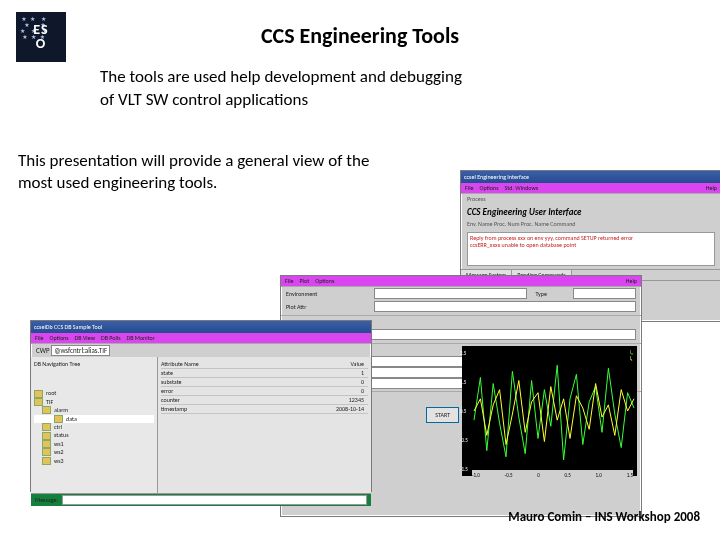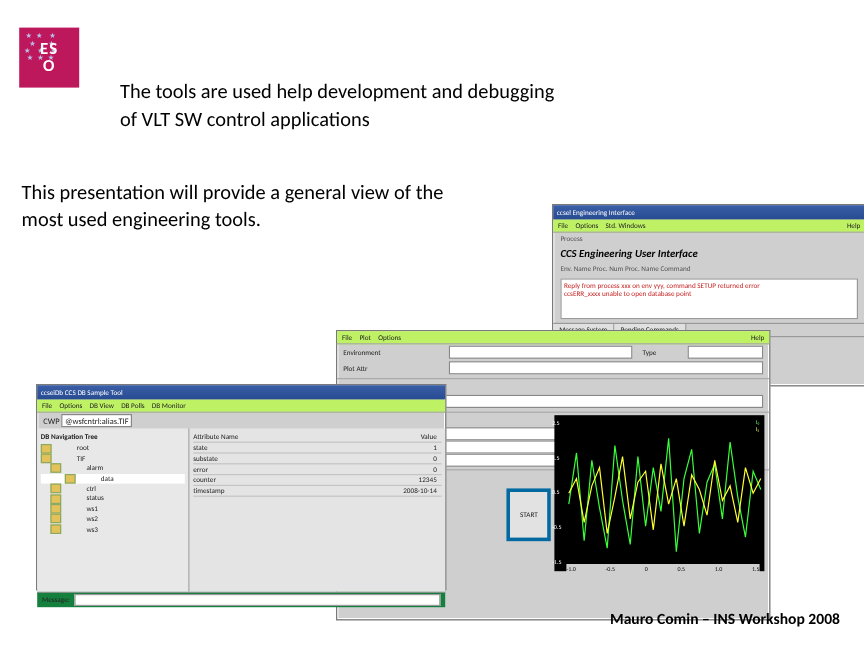--- a/index.html
+++ b/index.html
@@ -1,72 +1,73 @@
 <!DOCTYPE html>
 <html><head>
 <meta charset="utf-8">
 <style>
   html,body{margin:0;padding:0;width:720px;height:540px;background:#fff;font-family:Calibri,Arial,sans-serif;color:#000;overflow:hidden}
   .slide{position:relative;width:720px;height:540px}
-  .logo{position:absolute;left:16px;top:23px;width:50px;height:50px;background:#be185d;color:#fff;font-size:9px;line-height:1;display:flex;align-items:center;justify-content:center;text-align:center}
+  .logo{position:absolute;left:16px;top:12px;width:50px;height:50px;background:#0f172a;color:#fff;font-size:9px;line-height:1;display:flex;align-items:center;justify-content:center;text-align:center}
   .logo .stars{position:absolute;inset:0;opacity:.9}
   .logo .stars::before{content:"★ ★  ★\A  ★    ★\A★  ★  ★\A ★ ★ ★";white-space:pre;font-size:6px;color:#b9d3ff;position:absolute;left:4px;top:4px;letter-spacing:1px}
   .logo span{position:relative;font-weight:bold;font-size:14px;letter-spacing:1px}
   .title{position:absolute;left:0;right:0;top:22px;text-align:center;font-size:22px;font-weight:600}
   .sub{position:absolute;left:100px;top:66px;font-size:17px;line-height:1.35}
   .body{position:absolute;left:18px;top:150px;width:360px;font-size:17px;line-height:1.3}
   .footer{position:absolute;right:20px;bottom:16px;font-size:13px;font-weight:600}
   .shots{position:absolute;left:30px;top:170px;right:10px;bottom:50px}
 
   
   .win{position:absolute;background:#cfcfcf;border:1px solid #7a7a7a;box-shadow:0 0 0 1px #fff inset;font-size:7px;color:#222}
   .win .tbar{height:12px;background:linear-gradient(#3a5fa8,#274b91);display:flex;align-items:center;color:#fff;padding:0 3px;font-size:6px}
-  .menu{height:10px;background:#bef264;border-bottom:1px solid #aaa;display:flex;gap:6px;align-items:center;padding:0 4px;font-size:6px}
+  .menu{height:10px;background:#d946ef;border-bottom:1px solid #aaa;display:flex;gap:6px;align-items:center;padding:0 4px;font-size:6px}
 
   .eui{left:430px;top:0;width:260px;height:150px}
   .eui .head{font-size:9px;font-style:italic;font-weight:bold;color:#000;padding:2px 6px}
   .eui .line{padding:1px 6px;font-size:6px;color:#555}
   .eui .redbox{margin:3px 6px;height:28px;background:#fff;border:1px solid #999;padding:2px;color:#c62323;font-size:6px;line-height:1.2;overflow:hidden}
   .eui .tabs{display:flex;border-top:1px solid #999;border-bottom:1px solid #999;margin-top:3px}
   .eui .tabs div{padding:1px 5px;border-right:1px solid #999;background:#e0e0e0;font-size:6px}
 
   .sampwin{left:250px;top:105px;width:360px;height:240px}
   .sampwin .row{display:flex;gap:8px;align-items:center;padding:1px 5px;font-size:6px}
   .sampwin .row .lab{width:80px}
   .sampwin .row .fld{flex:1;height:9px;background:#fff;border:1px solid #888}
   .sampwin .hdr{font-weight:bold;padding:2px 5px;font-size:6px;border-top:1px solid #aaa;margin-top:2px}
   .startstop{display:flex;gap:6px;justify-content:center;padding:3px}
-  .startstop div{border:3px solid #0369a1;background:#e2e2e2;padding:15px 8px;font-size:6px}
+  .startstop div{border:1px solid #0369a1;background:#e2e2e2;padding:3px 8px;font-size:6px}
   .plot{position:absolute;right:4px;top:70px;width:175px;height:130px;background:#000}
   .plot svg{position:absolute;inset:0}
   .ylab{position:absolute;left:-2px;top:0;bottom:0;color:#fff;font-size:5px;display:flex;flex-direction:column;justify-content:space-between;padding:4px 0}
   .xlab{position:absolute;left:10px;right:4px;bottom:-2px;color:#000;font-size:5px;display:flex;justify-content:space-between;background:#cfcfcf;padding-top:2px}
   .plot .lg{position:absolute;right:4px;top:3px;color:#fff;font-size:5px;line-height:1.2}
 
   .dbwin{left:0;top:150px;width:340px;height:170px}
   .dbwin .split{display:flex;height:calc(100% - 34px)}
   .tree{width:120px;border-right:1px solid #999;background:#e8e8e8;padding:3px;font-size:6px;line-height:1.4}
-  .tree .it{display:flex;align-items:center;gap:21px}
+  .tree .it{display:flex;align-items:center;gap:3px}
   .tree .ic{width:7px;height:6px;background:#e4c25a;border:1px solid #8a6}
   .attrs{flex:1;background:#e4e4e4;padding:3px;font-size:6px}
   .attrs .ttl{font-weight:bold;margin-bottom:2px}
   .attrs .arow{display:flex;border-bottom:1px solid #c4c4c4}
   .attrs .arow div:first-child{width:55px}
   .attrs .arow div:last-child{flex:1;text-align:right;padding-right:4px}
   .dbwin .btm{height:12px;background:#15803d;border-top:1px solid #999;display:flex;align-items:center;padding:0 4px;font-size:6px;gap:4px}
 </style>
 </head>
 <body>
 <div class="slide">
 
   <div class="logo">
     <div class="stars"></div>
     <span>ES<br>O</span>
   </div>
 
+  <div class="title">CCS Engineering Tools</div>
   <div class="sub">The tools are used help development and debugging<br>of VLT SW control applications</div>
   <div class="body">This presentation will provide a general view of the most used engineering tools.</div>
 
   <div class="shots">
 
     <div class="win eui">
       <div class="tbar">ccsel Engineering Interface</div>
       <div class="menu">
         <span>File</span>
         <span>Options</span>
@@ -157,21 +158,21 @@
       <div class="menu">
         <span>File</span>
         <span>Options</span>
         <span>DB View</span>
         <span>DB Polls</span>
         <span>DB Monitor</span>
       </div>
       <div class="row" style="padding:2px 5px"><span>CWP</span>&nbsp;<span style="flex:1;height:9px;background:#fff;border:1px solid #888;padding:0 2px">@wsfcntrl:alias.TIF</span></div>
       <div class="split">
         <div class="tree">
-          <div style="font-weight:bold;margin-bottom:1px">DB Navigation Tree</div>
+          <div style="font-weight:normal;margin-bottom:21px">DB Navigation Tree</div>
           <div class="it">
               <div class="ic"></div>
               <span>root</span>
             </div>
           <div class="it">
               <div class="ic"></div>
               <span>TIF</span>
             </div>
           <div class="it" style="padding-left:8px">
               <div class="ic"></div>

